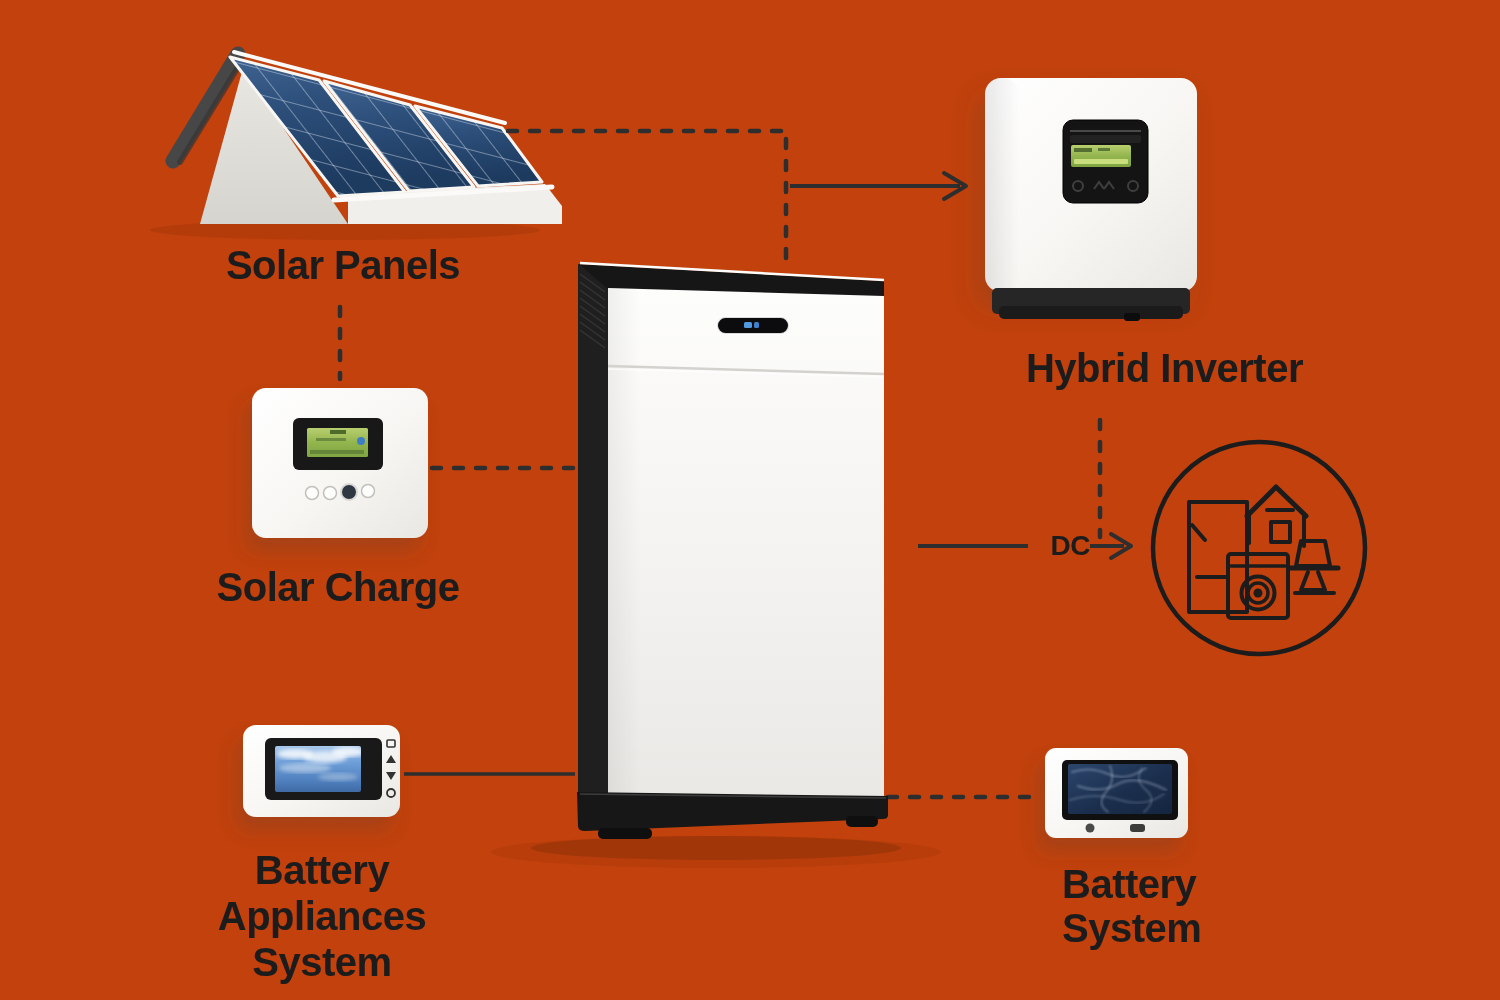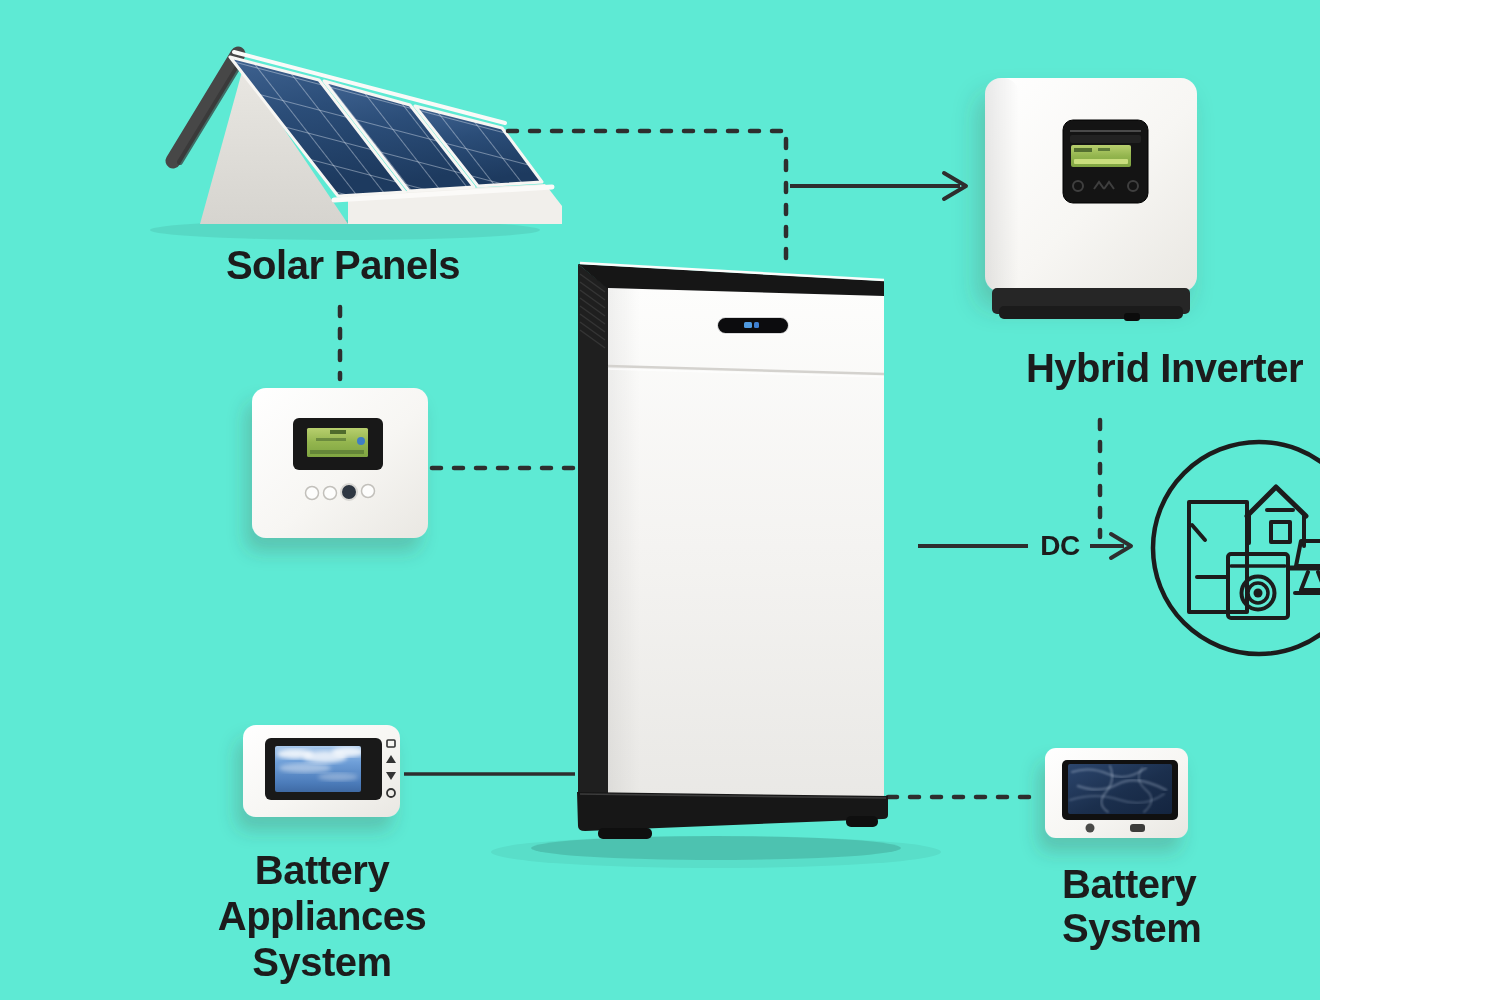--- a/index.html
+++ b/index.html
@@ -1,27 +1,27 @@
 <!DOCTYPE html>
 <html><head>
 <meta charset="utf-8">
 <style>
   html,body{margin:0;padding:0;}
   body{font-family:"Liberation Sans",sans-serif;}
   .stage{
-    position:relative;width:1320px;height:1000px;
-    background:#5eead4;overflow:hidden;
+    position:relative;width:1500px;height:1000px;
+    background:#c2410c;overflow:hidden;
   }
   .stage svg.art{position:absolute;left:0;top:0;z-index:1;}
   .lbl{
     position:absolute;z-index:3;color:#1c1c1c;font-weight:700;
     font-size:40px;line-height:46px;text-align:center;
     letter-spacing:-0.5px;white-space:nowrap;
   }
-  .lbl.small{font-size:28px;line-height:32px;}
+  .lbl.small{font-size:28px;line-height:32px;text-align:right;}
   .lbl.left{text-align:left;}
 </style>
 </head>
 <body>
 
 <div class="stage">
 
 <svg class="art" width="1500" height="1000" viewBox="0 0 1500 1000">
   <defs>
     <linearGradient id="panelGrad" x1="0" y1="0" x2="0.25" y2="1">
@@ -268,20 +268,21 @@
       <path d="M1290,568 H1338" stroke-width="5"></path>
       <path d="M1308,572 L1301,590 L1325,590 L1318,572"></path>
       <path d="M1295,593 H1334"></path>
     </g>
   </g>
 </svg>
 
 <div class="lbl" style="left:143px;top:242px;width:400px;">Solar Panels</div>
 
 <div class="lbl" style="left:138px;top:564px;width:400px;">
+  <div>Solar Charge</div>
 </div>
 
 <div class="lbl" style="left:122px;top:847px;width:400px;">
   <div>Battery</div>
   <div>Appliances</div>
   <div>System</div>
 </div>
 
 
 <div class="lbl" style="left:903px;top:345px;width:400px;text-align:right;">Hybrid Inverter</div>

